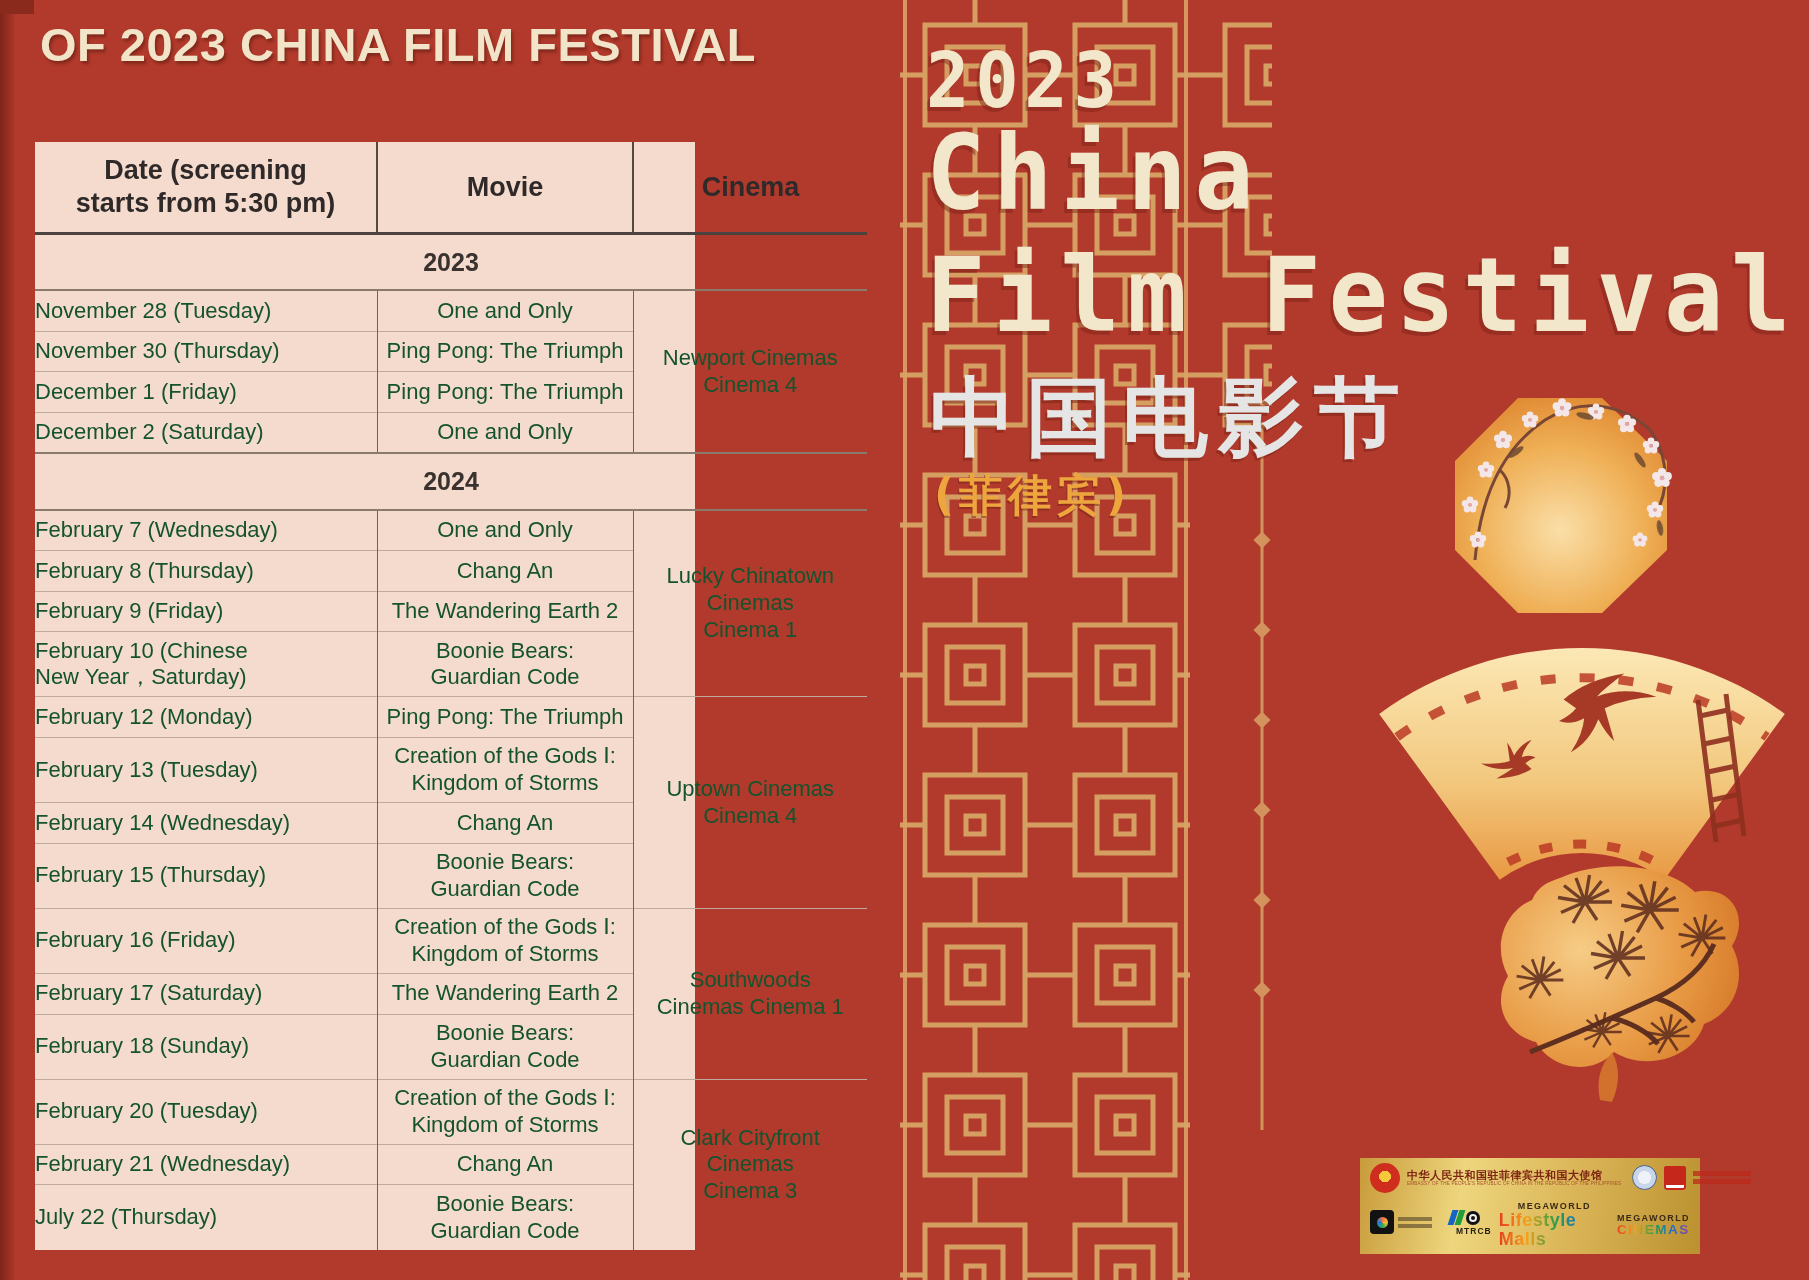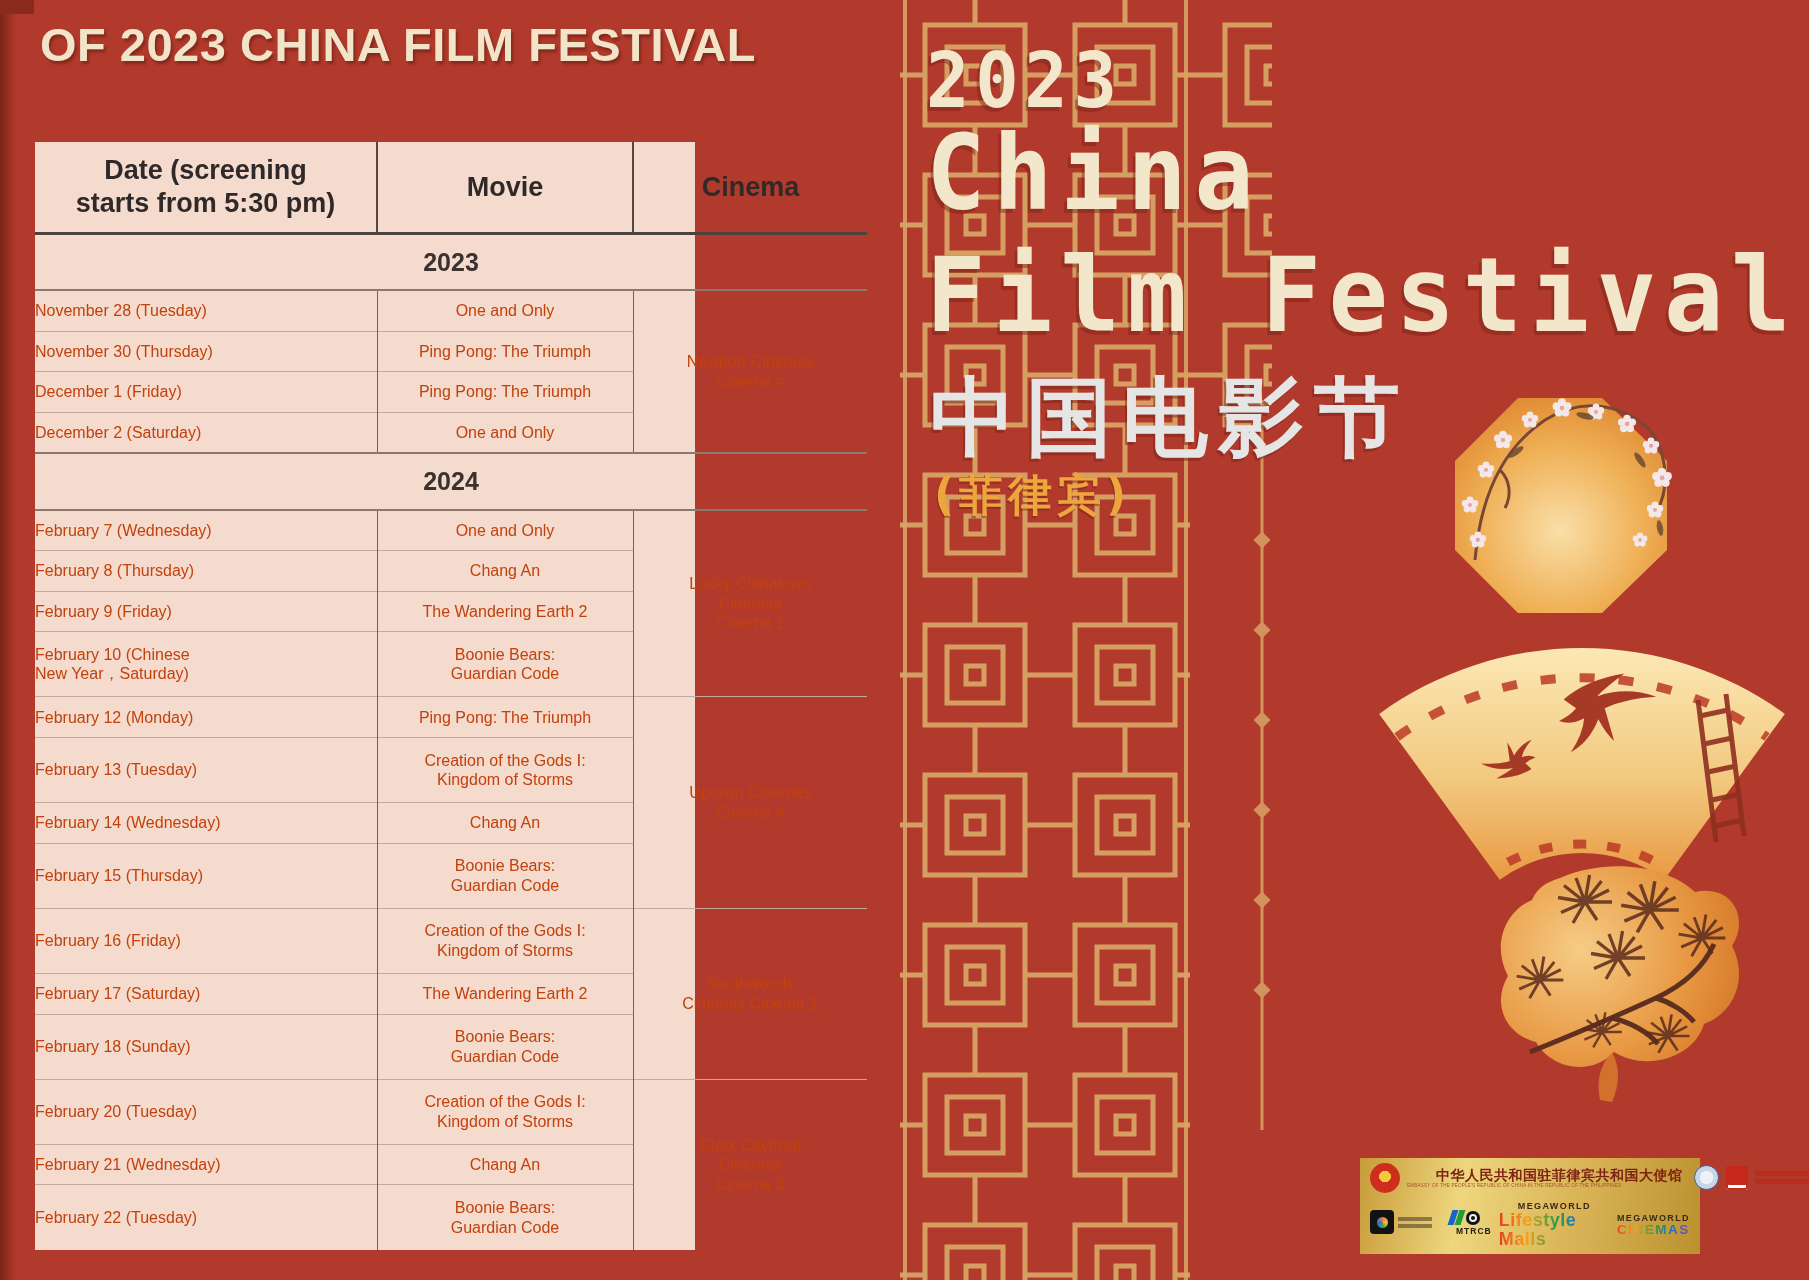--- a/index.html
+++ b/index.html
@@ -35,21 +35,21 @@
   td.hd.vr{border-right:2px solid #55493f;}
   tr.header{height:90px;}
   tr.band{height:56px;}
   td.band{
     font-weight:800;color:#3a322f;font-size:25px;text-align:center;
     padding-right:214px;
     border-top:2px solid #8a796d;border-bottom:2px solid #8a796d;
   }
   tr.single{height:40px;}
   tr.double{height:64px;padding-left:46px;}
-  td.c{font-size:16px;color:#c2410c;line-height:1.22;}
+  td.c{font-size:22px;color:#14532d;line-height:1.22;}
   td.date{text-align:left;padding-left:26px;border-right:1.5px solid #6f615a;}
   td.movie{text-align:center;border-right:1.5px solid #6f615a;}
   td.cinema{text-align:center;}
   td.bt{border-top:1.2px solid #bfab9d;}
 
   
   .disp{
     position:absolute;color:#f2e7ca;font-family:"DejaVu Sans Mono","Liberation Mono",monospace;
     font-weight:bold;transform-origin:left top;white-space:nowrap;
     text-shadow:-3px 4px 0 rgba(118,34,20,.45);
@@ -77,21 +77,21 @@
   .logo-bar{
     position:absolute;left:1360px;top:1158px;width:340px;height:96px;z-index:5;
     background:linear-gradient(100deg,#c89b3a,#eed67e 30%,#dcb75a 60%,#bb912f);
     display:flex;flex-direction:column;justify-content:space-evenly;
     padding:2px 0;box-sizing:border-box;
   }
   .lb-row{display:flex;align-items:center;padding:0 10px;gap:7px;}
   .emblem{width:30px;height:30px;border-radius:50%;flex:0 0 auto;
     background:radial-gradient(circle at 50% 45%,#f6c83c 0 26%,#cf2e1e 27% 78%,#e8b03a 79% 100%);}
   .emb-txt{display:flex;flex-direction:column;line-height:1.1;}
-  .emb-cn{font-size:14px;font-weight:800;color:#7d2312;letter-spacing:.5px;white-space:nowrap;margin-left:29px;}
+  .emb-cn{font-size:11px;font-weight:800;color:#7d2312;letter-spacing:.5px;white-space:nowrap;}
   .emb-en{font-size:4.6px;color:#a3542a;letter-spacing:.2px;white-space:nowrap;}
   .seal{width:25px;height:25px;border-radius:50%;flex:0 0 auto;margin-left:4px;
     background:radial-gradient(circle,#eef2f8 0 40%,#c9d6ea 41% 70%,#5d7fb0 71% 100%);
     border:1.5px solid #49699c;box-sizing:border-box;}
   .redlogo{width:22px;height:24px;flex:0 0 auto;background:#c5271b;border-radius:3px;
     box-shadow:inset 0 0 0 2px #c5271b, inset 0 -9px 0 -4px #fff;}
   .redlines{display:flex;flex-direction:column;gap:3px;}
   .redlines i{display:block;width:58px;height:5px;background:rgba(186,40,24,.72);}
   .lb-row2{justify-content:space-between;}
   .fdcp{display:flex;align-items:center;gap:4px;}
@@ -346,21 +346,21 @@
 Kingdom of Storms</td>
       <td class="c cinema bt" rowspan="3">Clark Cityfront
 Cinemas
 Cinema 3</td>
     </tr>
     <tr class="single">
       <td class="c date bt">February 21 (Wednesday)</td>
       <td class="c movie bt">Chang An</td>
     </tr>
     <tr class="double">
-      <td class="c date bt">February 22 (Tuesday)</td>
+      <td class="c date bt">July 22 (Thursday)</td>
       <td class="c movie bt">Boonie Bears:
 Guardian Code</td>
     </tr>
   </tbody>
     </table>
 </div>
 
 <div class="disp t-year">2023</div>
 <div class="disp t-china">China</div>
 <div class="disp t-film">Film Festival</div>

